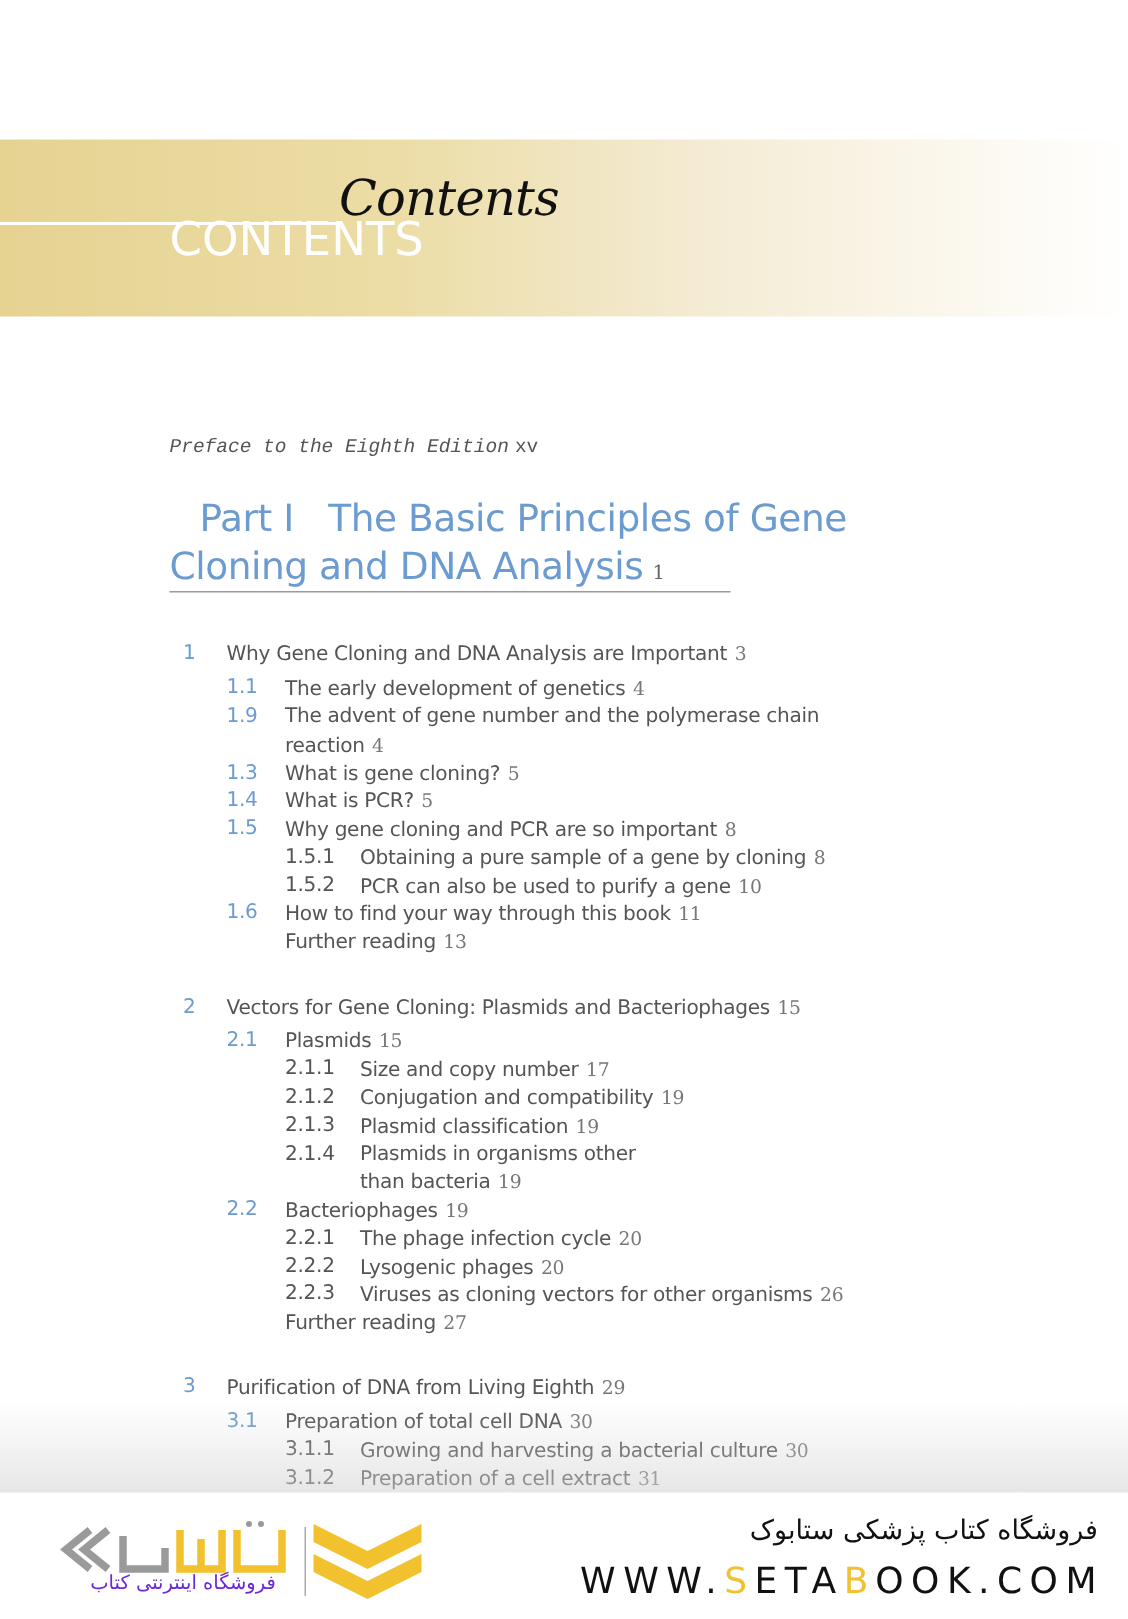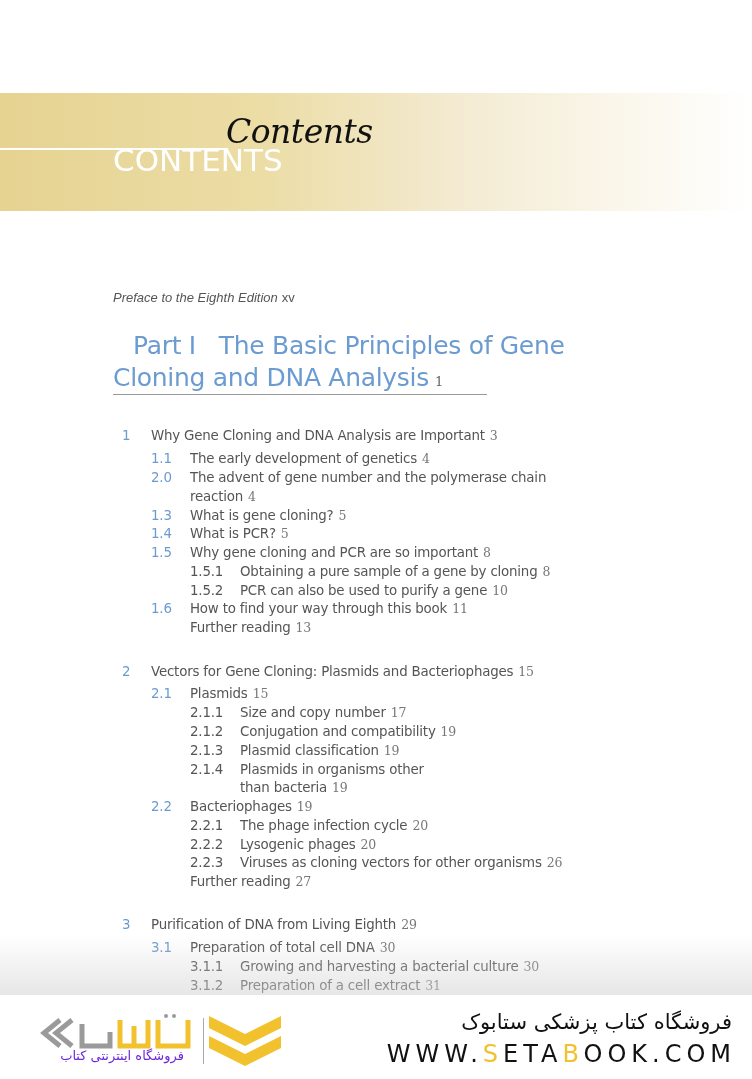--- a/index.html
+++ b/index.html
@@ -18,21 +18,21 @@
     font-family: "DejaVu Serif", serif; font-style: italic; font-size: 33px; color: #111;
     letter-spacing: -0.5px;
   }
   .banner-caps {
     position: absolute; left: 113px; top: 142px;
     font-family: "DejaVu Sans", sans-serif; font-size: 31px; color: #ffffff; letter-spacing: 0px;
   }
 
   .preface {
     position: absolute; left: 113px; top: 290px;
-    font-family: Liberation Sans, sans-serif; font-style: italic; font-size: 13px; color: #555;
+    font-family: Liberation Mono, monospace; font-style: italic; font-size: 13px; color: #555;
   }
   .preface .pg { font-style: normal; margin-left: 4px; }
 
   .part {
     position: absolute; left: 113px; top: 330px; width: 480px;
     font-family: "DejaVu Sans", sans-serif; font-size: 25px; line-height: 32px; color: #6b9bd0;
     letter-spacing: -0.3px;
   }
   .part .pg { font-family: "DejaVu Serif", serif; font-size: 13px; color: #666; margin-left: 6px; }
   .part-rule {
@@ -56,21 +56,21 @@
   }
 
   .footer { position: absolute; left: 0; top: 996px; width: 752px; height: 83px; background: #ffffff; }
   .logo-chevrons { position: absolute; left: 205px; top: 16px; width: 80px; height: 56px; }
   .logo-divider { position: absolute; left: 203px; top: 22px; width: 1px; height: 46px; background: #aaa; }
   .logo-word { position: absolute; left: 38px; top: 18px; width: 160px; height: 38px; }
   .logo-sub {
     position: absolute; left: 52px; top: 52px; width: 140px; font-size: 13px; color: #6d28d9; direction: rtl; text-align: center;
   }
   .footer-fa {
-    position: absolute; right: 20px; top: 14px; font-size: 21px; color: #111; direction: rtl;
+    position: absolute; right: 20px; top: 14px; font-size: 18px; color: #111; direction: rtl;
   }
   .footer-url {
     position: absolute; right: 16px; top: 44px; font-size: 24px; color: #111; letter-spacing: 5px; font-family: "DejaVu Sans", sans-serif;
   }
   .footer-url .hl { color: #f2c12e; }
 </style>
 </head>
 <body>
 
 <div class="banner"></div>
@@ -92,21 +92,21 @@
 
   <div class="row" style="top:428px;left:122px;">
       <span class="num" style="left:0">1</span>
       <span class="txt" style="left:29px"><span>Why Gene Cloning and DNA Analysis are Important</span><span class="pg">3</span></span>
     </div>
   <div class="row" style="top:451px;left:151px;">
       <span class="num" style="left:0">1.1</span>
       <span class="txt" style="left:39px"><span>The early development of genetics</span><span class="pg">4</span></span>
     </div>
   <div class="row" style="top:470px;left:151px;">
-      <span class="num" style="left:0">2.0</span>
+      <span class="num" style="left:0">1.9</span>
       <span class="txt" style="left:39px"><span>The advent of gene number and the polymerase chain</span></span>
     </div>
   <div class="row" style="top:489px;left:151px;">
       <span class="txt" style="left:39px"><span>reaction</span><span class="pg">4</span></span>
     </div>
   <div class="row" style="top:508px;left:151px;">
       <span class="num" style="left:0">1.3</span>
       <span class="txt" style="left:39px"><span>What is gene cloning?</span><span class="pg">5</span></span>
     </div>
   <div class="row" style="top:526px;left:151px;">

